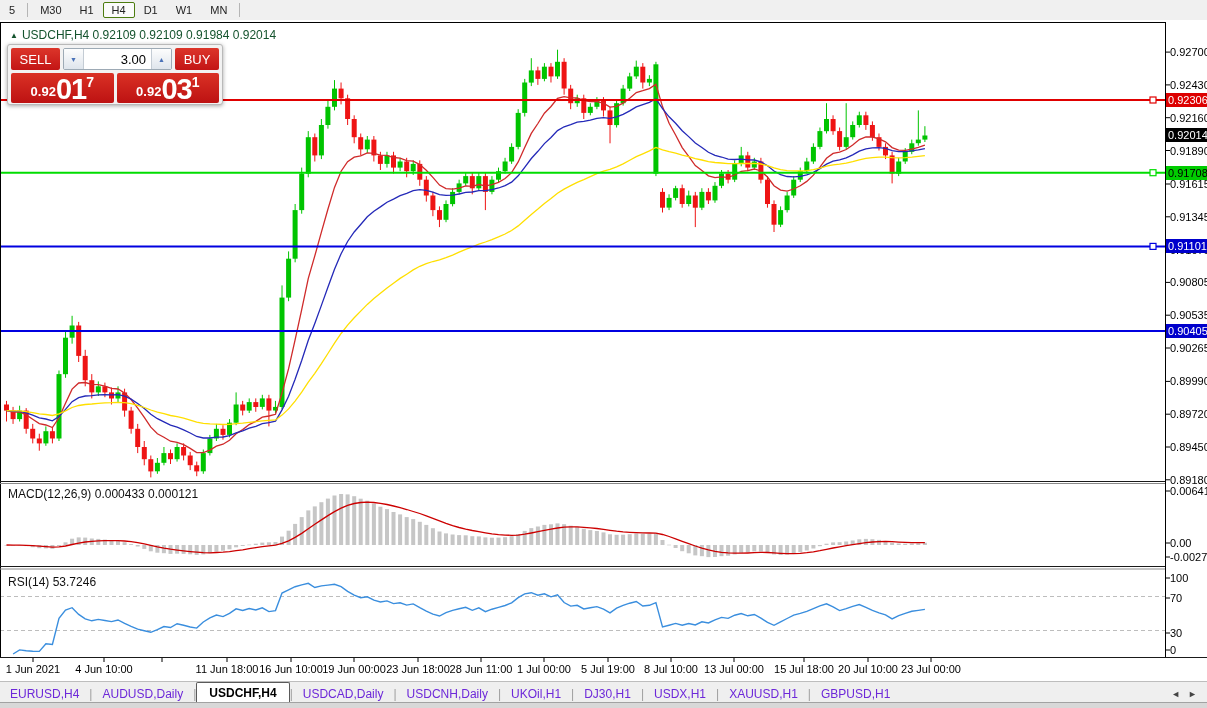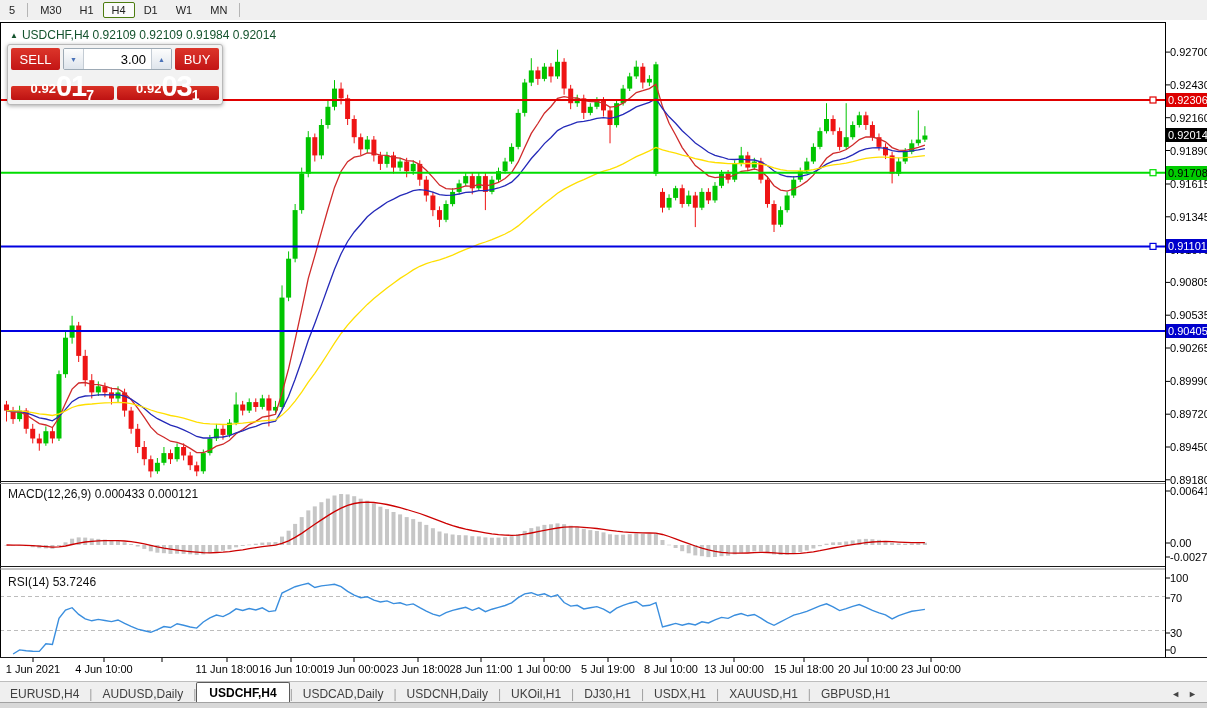--- a/index.html
+++ b/index.html
@@ -22,28 +22,28 @@
   .date-label{position:absolute;top:663px;width:84px;text-align:center;font-size:11px;color:#000;z-index:2;white-space:nowrap;}
   
   #trade-panel{position:absolute;left:7px;top:44px;width:216px;height:61px;background:#f2f2f2;border:1px solid #b9b9b9;border-radius:3px;box-shadow:0 1px 4px rgba(0,0,0,.35);z-index:5;padding:3px;box-sizing:border-box;}
   .tp-row1{display:flex;height:22px;gap:3px;}
   .tp-sell,.tp-buy{width:49px;background:linear-gradient(#dc352a,#c31515);color:#fff;font-size:13px;display:flex;align-items:center;justify-content:center;border-radius:2px;cursor:pointer;}
   .tp-buy{width:44px;}
   .tp-spin{flex:1;display:flex;border:1px solid #9daab5;background:#fff;border-radius:2px;overflow:hidden;}
   .tp-spin-btn{width:19px;background:linear-gradient(#fdfdfd,#dfe5ec);border-right:1px solid #c4ccd4;display:flex;align-items:center;justify-content:center;font-size:7px;color:#4a72b8;cursor:pointer;}
   .tp-spin-btn.up{border-right:none;border-left:1px solid #c4ccd4;}
   .tp-vol{flex:1;font-size:13px;color:#000;display:flex;align-items:center;justify-content:flex-end;padding-right:5px;}
-  .tp-row2{display:flex;margin-top:16px;gap:3px;height:14px;}
+  .tp-row2{display:flex;margin-top:3px;gap:3px;height:30px;}
   .tp-price{flex:1;background:linear-gradient(#da3125,#bd1212);color:#fff;border-radius:2px;display:flex;align-items:flex-end;justify-content:center;cursor:pointer;padding-bottom:1px;}
   .tp-price .base{font-size:13px;font-weight:bold;margin-bottom:3px;}
   .tp-price .big{font-size:29px;font-weight:bold;line-height:26px;letter-spacing:-1px;}
   .tp-price .sup{font-size:14px;font-weight:bold;align-self:flex-start;margin-top:1px;}
   
   #tabbar{position:absolute;left:0;top:681px;width:1207px;height:21px;background:#efefef;border-top:1px solid #bdbdbd;display:flex;align-items:flex-end;z-index:6;}
-  .tab{font-size:12px;color:#404040;padding:3px 10px 2px 10px;white-space:nowrap;cursor:pointer;}
+  .tab{font-size:12px;color:#6d28d9;padding:3px 10px 2px 10px;white-space:nowrap;cursor:pointer;}
   .tab.active{background:#fff;border:1px solid #5a5a5a;border-bottom:none;font-weight:bold;color:#000;padding:3px 12px 3px 12px;border-radius:2px 2px 0 0;}
   .tab-sep{color:#9f9f9f;font-size:12px;padding-bottom:2px;}
   #tab-arrows{margin-left:auto;display:flex;gap:8px;padding:0 10px 4px 0;}
   .tab-arrow{font-size:9px;color:#444;cursor:pointer;}
   #bottom-strip{position:absolute;left:0;top:702px;width:1207px;height:6px;background:#d8d8d8;border-top:1px solid #a2a2a2;z-index:6;box-sizing:border-box;}
 </style>
 </head>
 <body>
 
 <div id="app">

